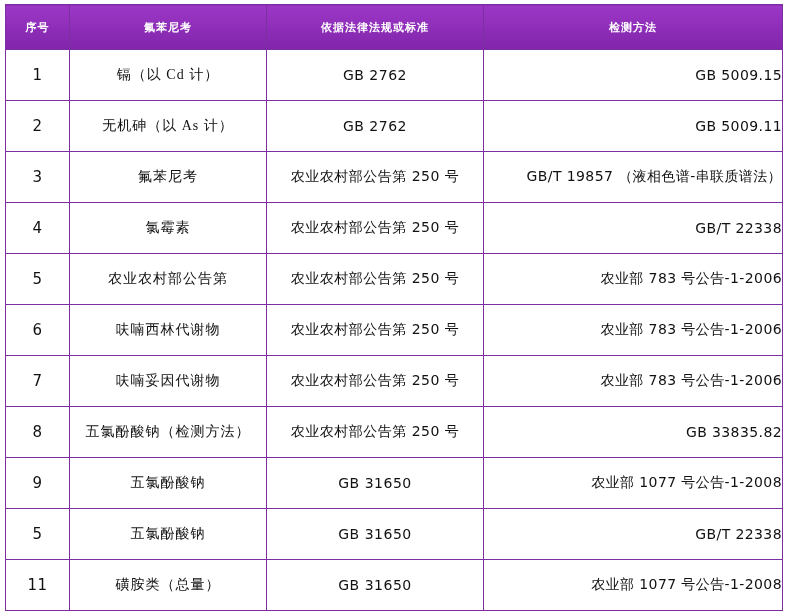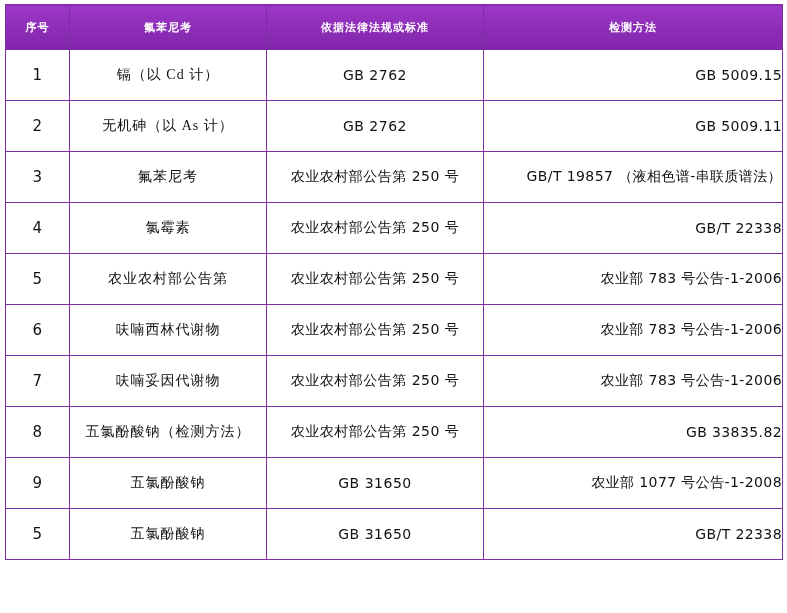--- a/index.html
+++ b/index.html
@@ -137,15 +137,21 @@
         <td class="col-item">五氯酚酸钠</td>
         <td class="col-standard">GB 31650</td>
         <td class="col-method">农业部 1077 号公告-1-2008</td>
       </tr>
       <tr>
         <td class="col-no">5</td>
         <td class="col-item">五氯酚酸钠</td>
         <td class="col-standard">GB 31650</td>
         <td class="col-method">GB/T 22338</td>
       </tr>
+      <tr>
+        <td class="col-no">11</td>
+        <td class="col-item">磺胺类（总量）</td>
+        <td class="col-standard">GB 31650</td>
+        <td class="col-method">农业部 1077 号公告-1-2008</td>
+      </tr>
     </tbody>
   </table>
 </div>
 
 </body></html>

